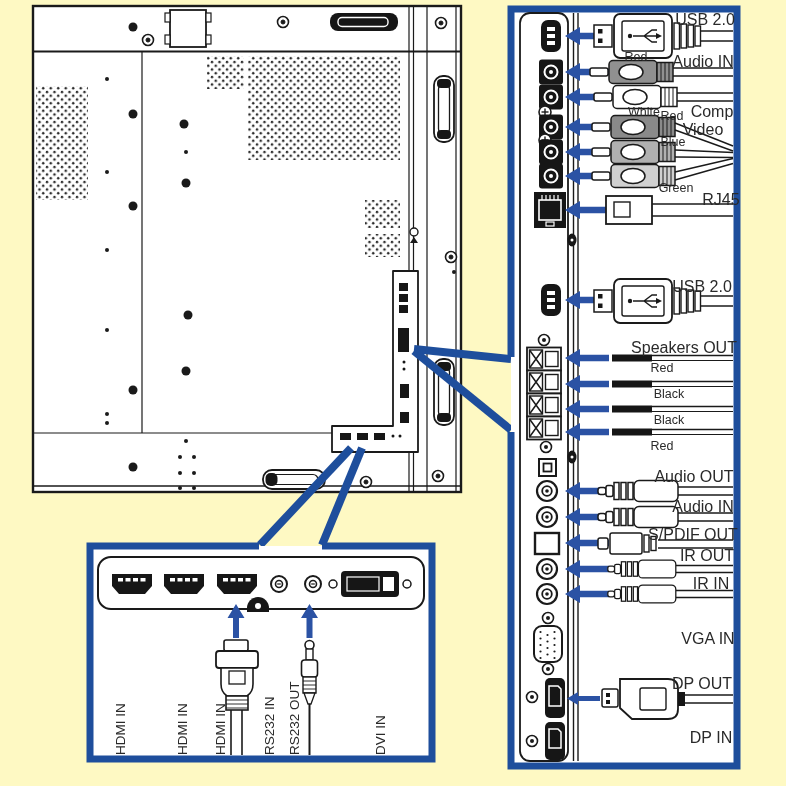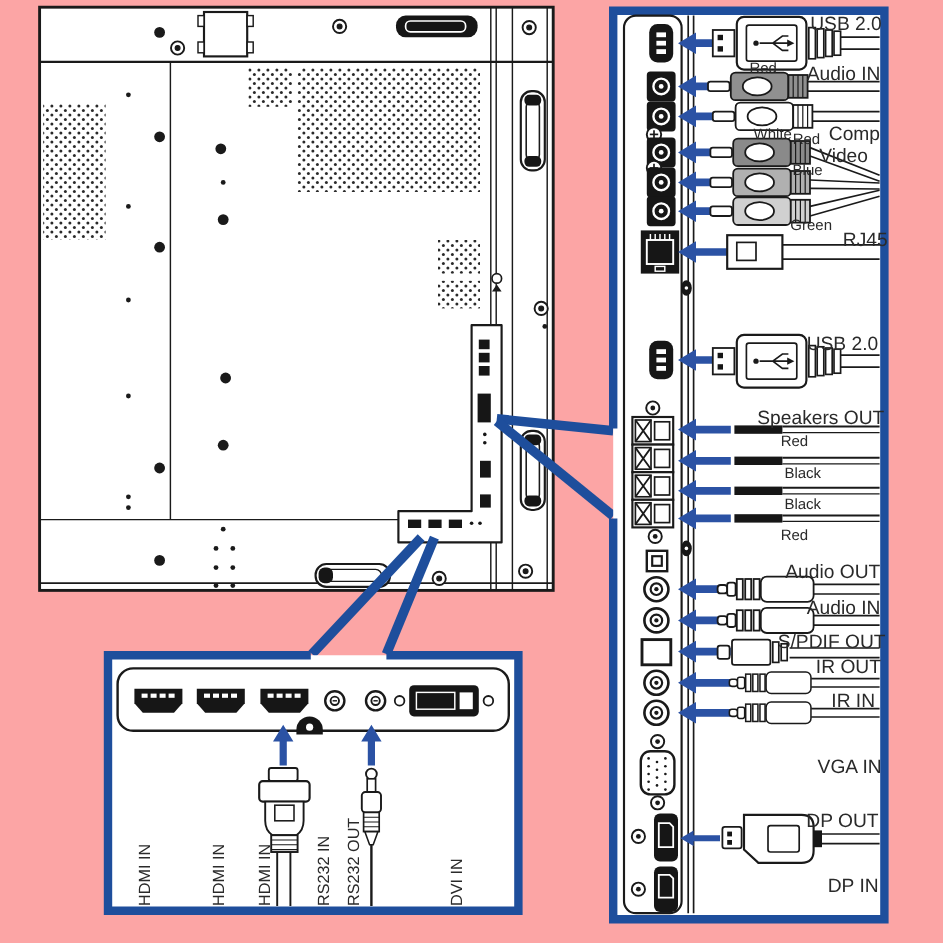--- a/index.html
+++ b/index.html
@@ -1,16 +1,16 @@
 <!DOCTYPE html>
 <html><head>
 <meta charset="utf-8">
 <style>
   html,body{margin:0;padding:0;background:#fff;}
-  .stage{width:786px;height:786px;position:relative;background:#fca5a5;overflow:hidden;}
+  .stage{width:786px;height:786px;position:relative;background:#fef9c3;overflow:hidden;}
   svg{display:block;}
   text{font-family:"Liberation Sans", sans-serif;fill:#2a2a2a;}
   .lbl{font-size:16px;}
   .sub{font-size:12.5px;}
   .rot{font-size:13.5px;}
 </style>
 </head>
 <body>
 
 <div class="stage">

